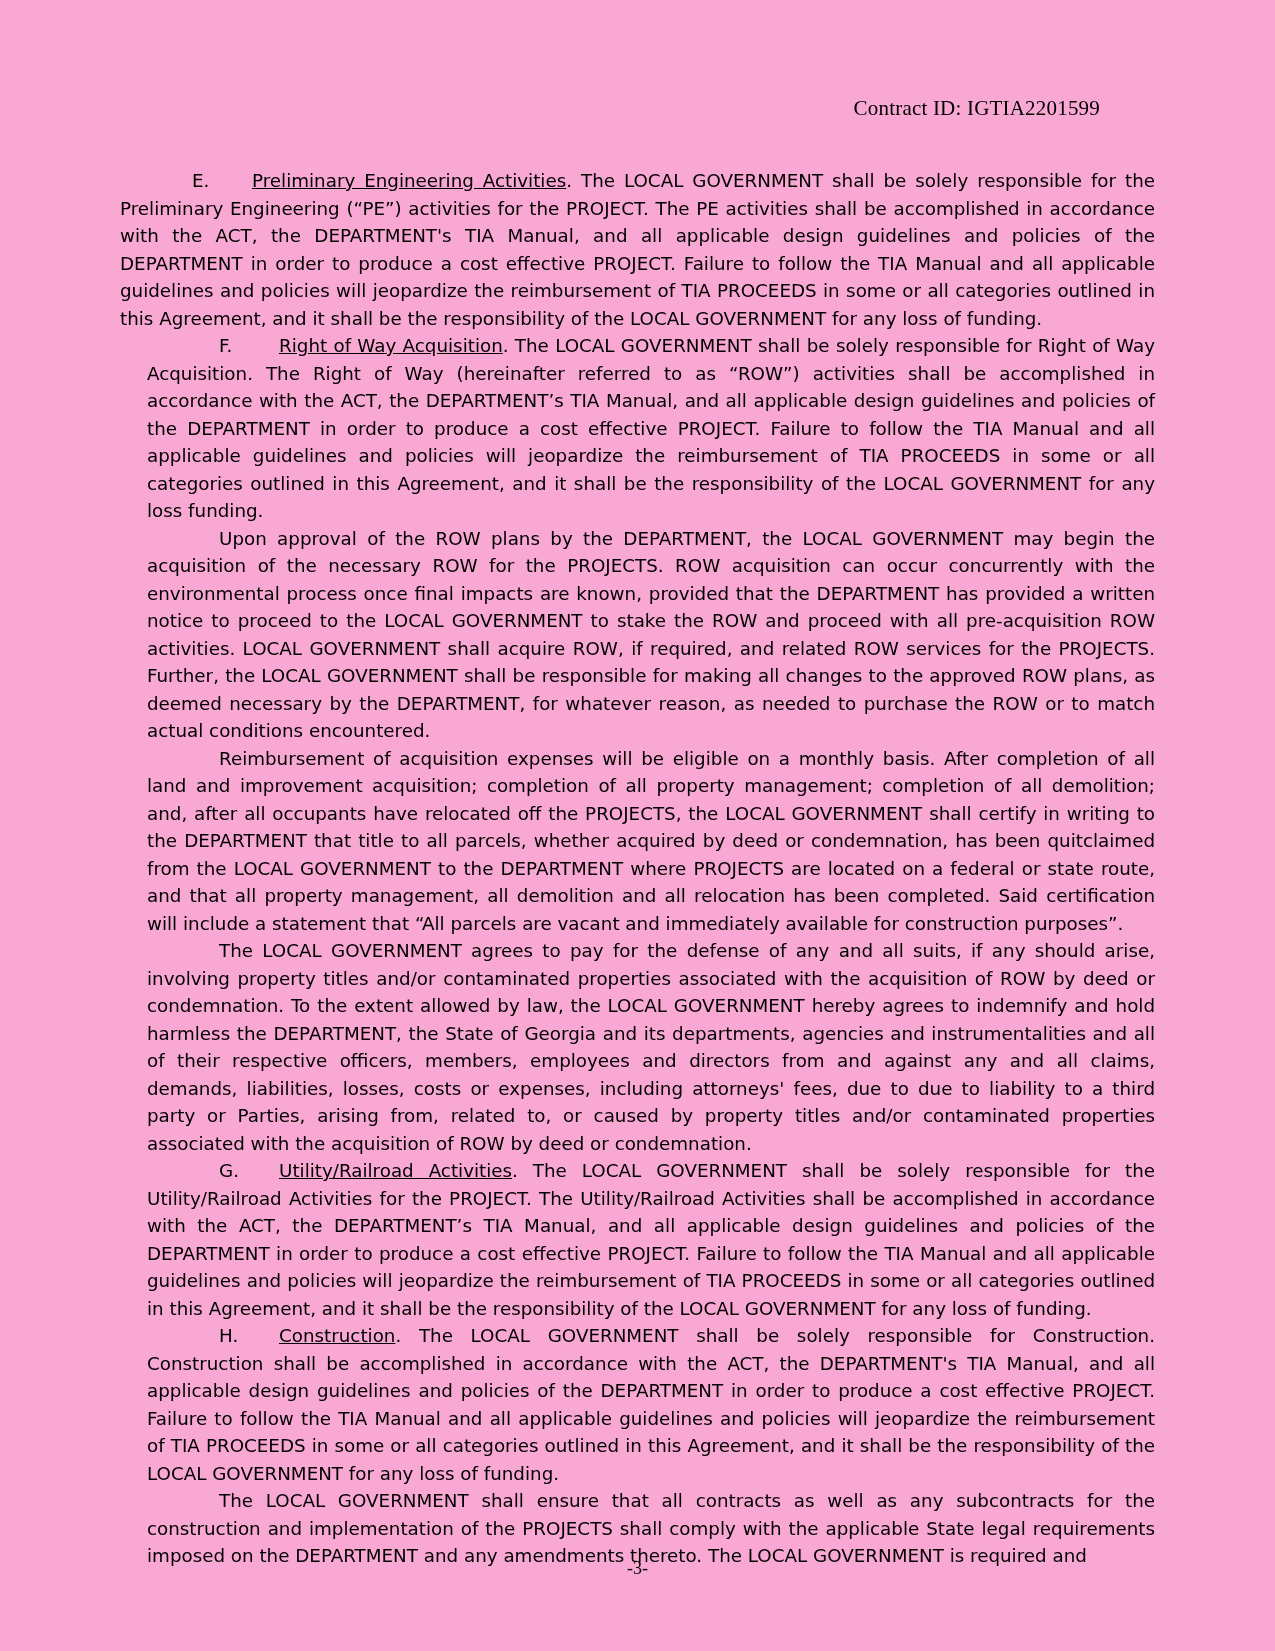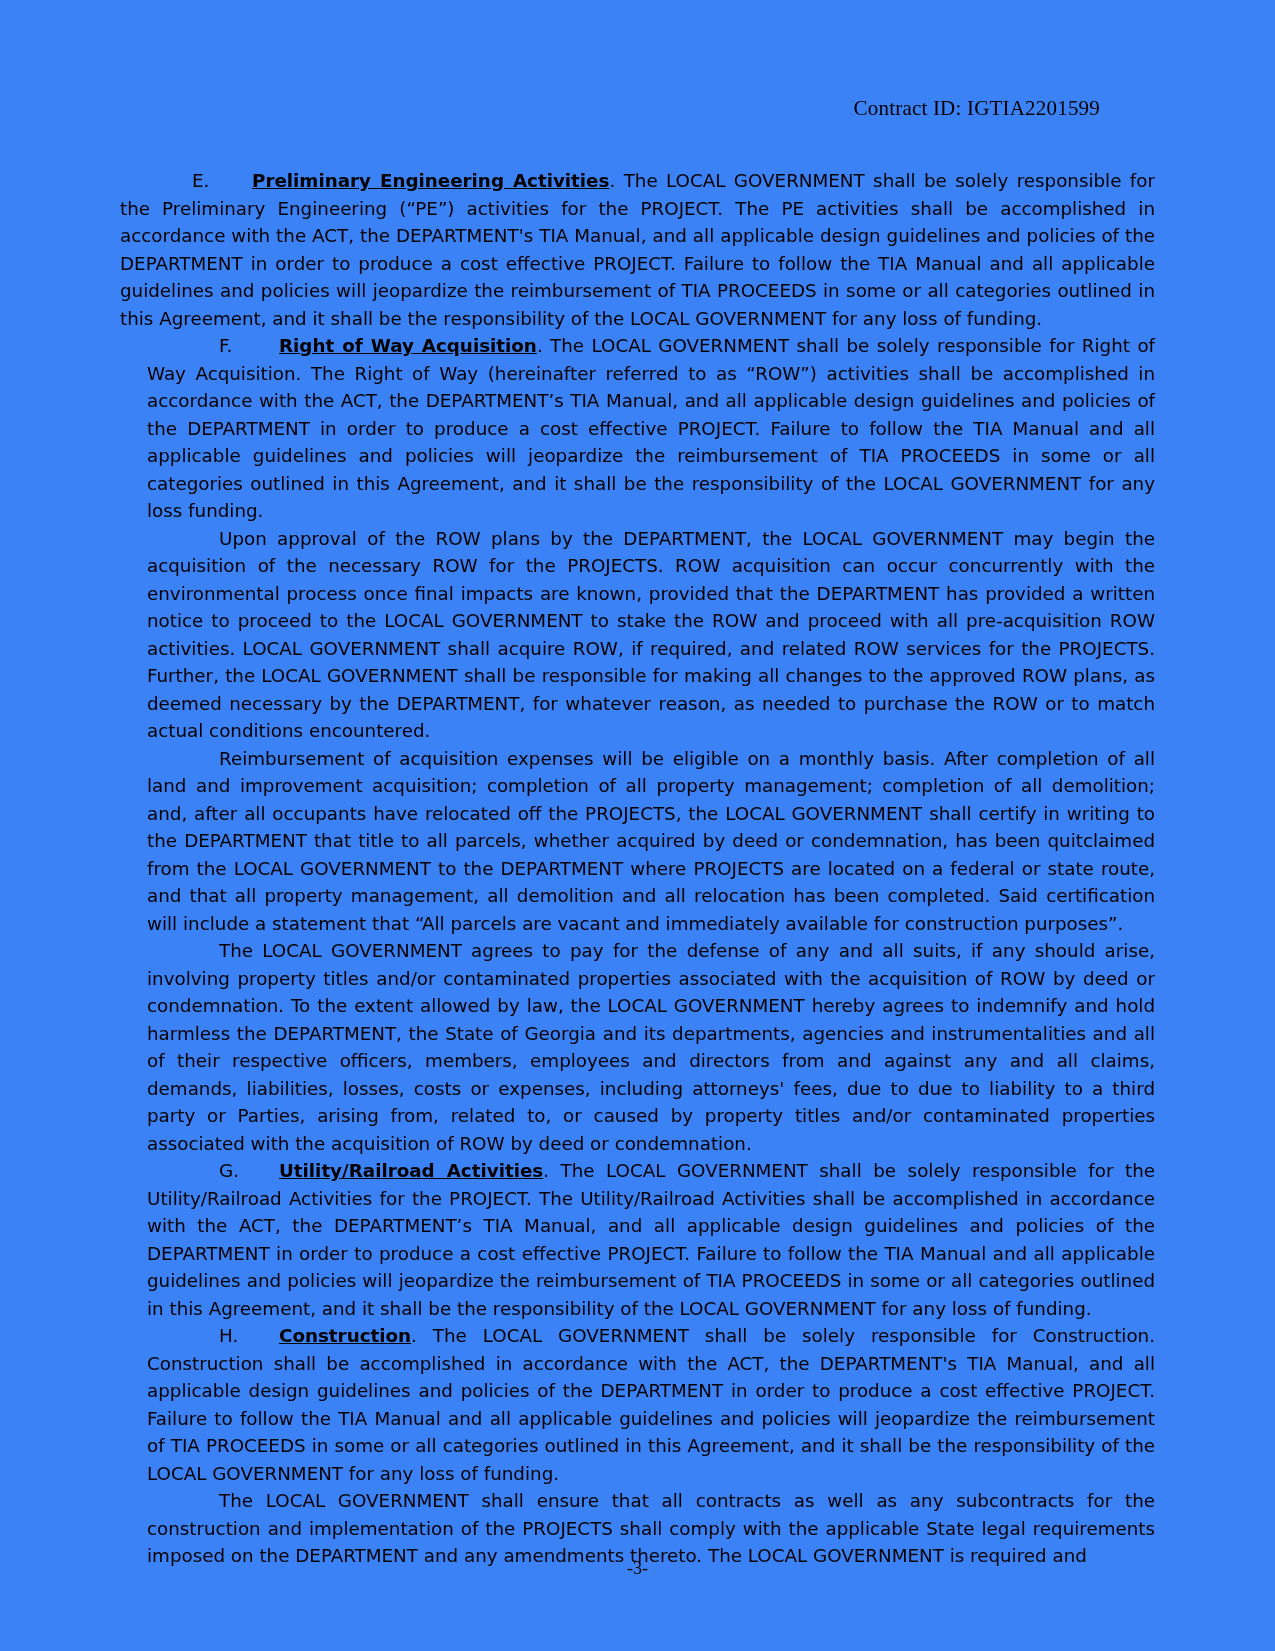--- a/index.html
+++ b/index.html
@@ -4,21 +4,21 @@
 <style>
   html, body {
     margin: 0;
     padding: 0;
     background: #ffffff;
   }
   .page {
     position: relative;
     width: 1275px;
     height: 1651px;
-    background: #3b82f6;
+    background: #f9a8d4;
     box-sizing: border-box;
     padding: 96px 120px 60px 120px;
     font-family: "DejaVu Sans", sans-serif;
   }
   .header-line {
     text-align: right;
     font-family: "Liberation Serif", serif;
     font-size: 21px;
     color: #000;
     letter-spacing: 0.2px;
@@ -43,21 +43,21 @@
   }
   .indent {
     display: inline-block;
     width: 72px;
   }
   .lbl {
     display: inline-block;
     width: 60px;
   }
   .hd {
-    font-weight: bold;
+    font-weight: normal;
     text-decoration: underline;
   }
   .footer {
     position: absolute;
     left: 0;
     right: 0;
     bottom: 72px;
     text-align: center;
     font-family: "Liberation Serif", serif;
     font-size: 18px;

